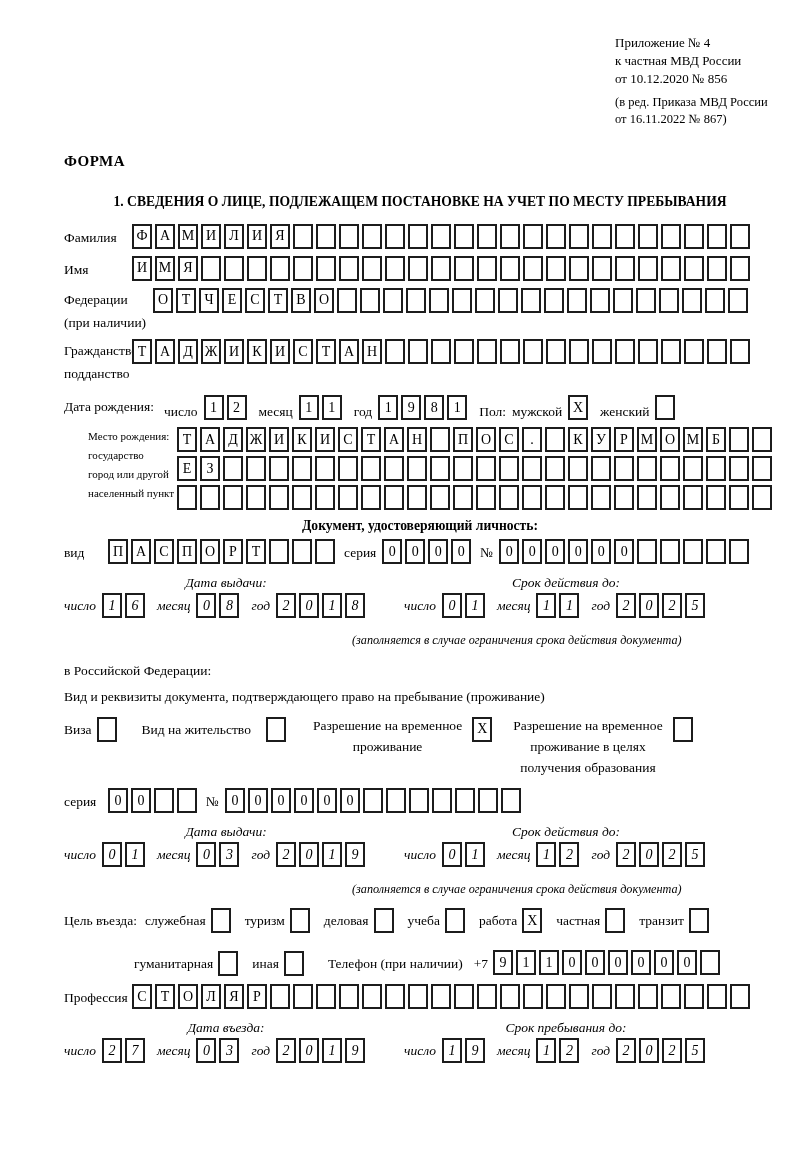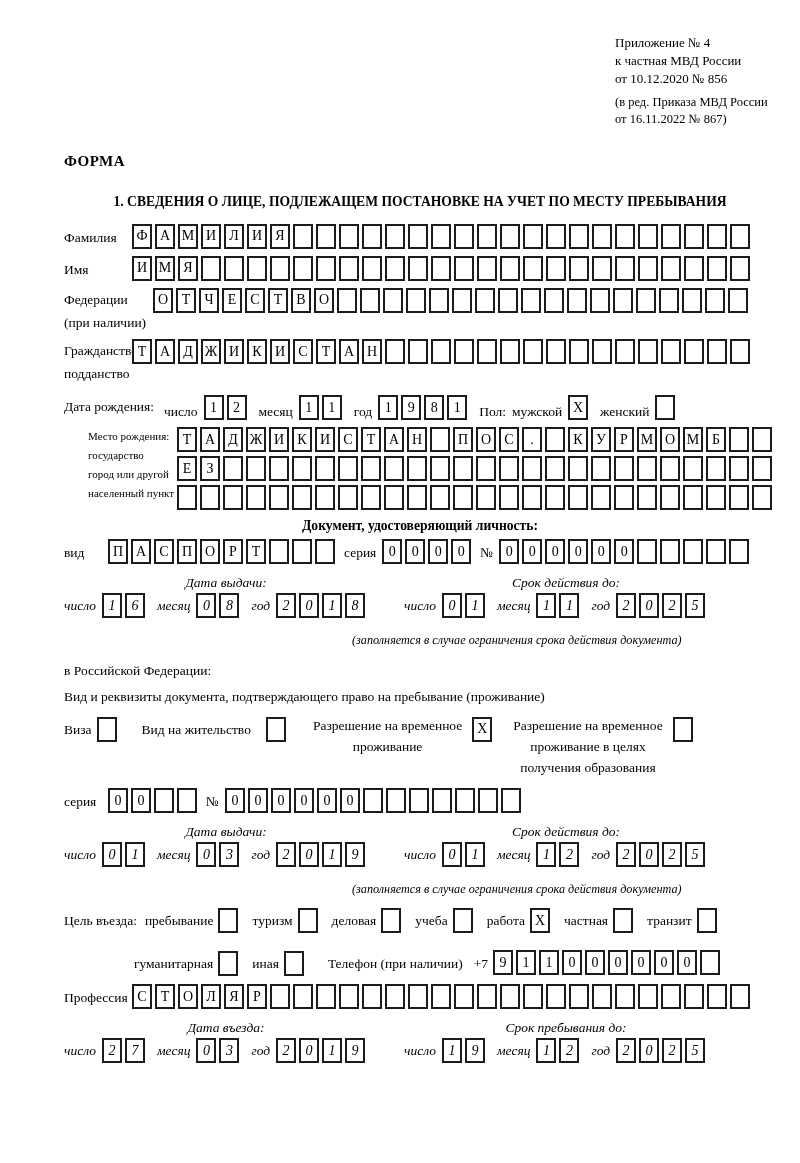--- a/index.html
+++ b/index.html
@@ -534,21 +534,21 @@
             <span class="cell">2</span>
             <span class="cell">5</span>
           </span>
       </div>
       <div class="note shift">(заполняется в случае ограничения срока действия документа)</div>
     </div>
   </div>
 
   <div class="frow" style="margin-top:10px">
     <span class="optlbl" style="margin-right:8px">Цель въезда:</span>
-    <span class="optlbl">пребывание</span>
+    <span class="optlbl">служебная</span>
     <span class="cells cb optbox">
         <span class="cell"></span>
       </span>
     <span class="optlbl">туризм</span>
     <span class="cells cb optbox">
         <span class="cell"></span>
       </span>
     <span class="optlbl">деловая</span>
     <span class="cells cb optbox">
         <span class="cell"></span>

